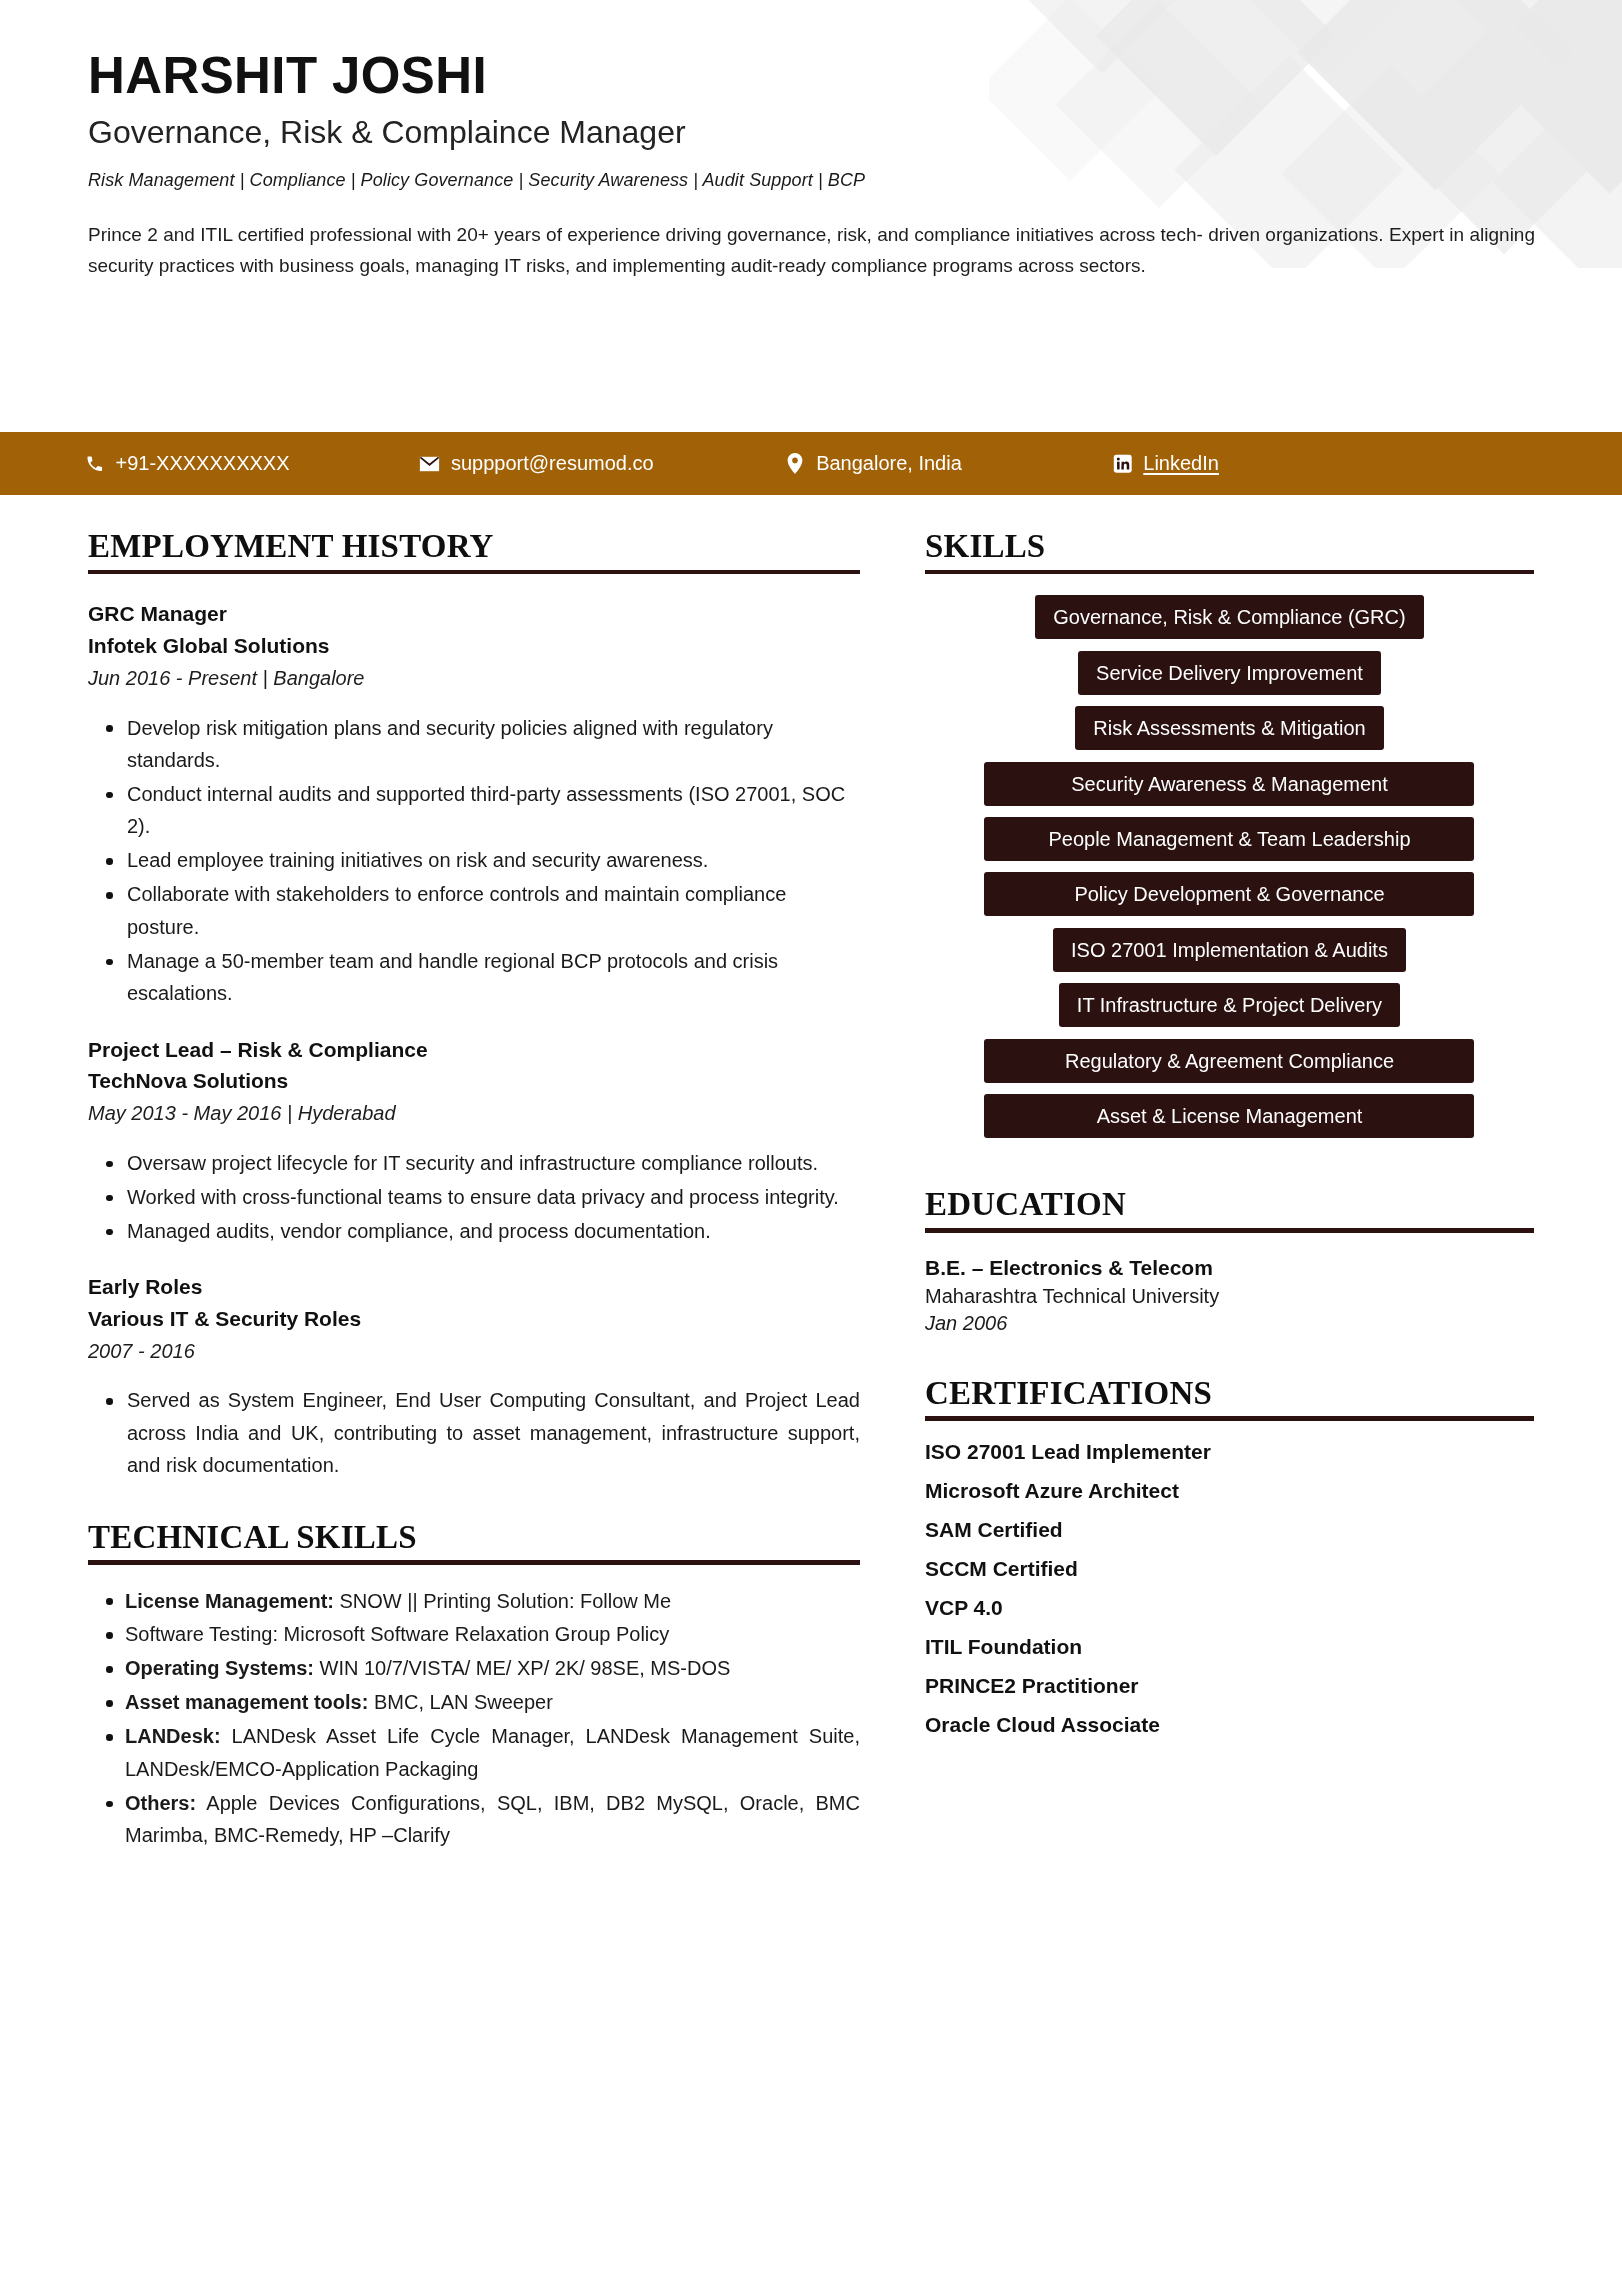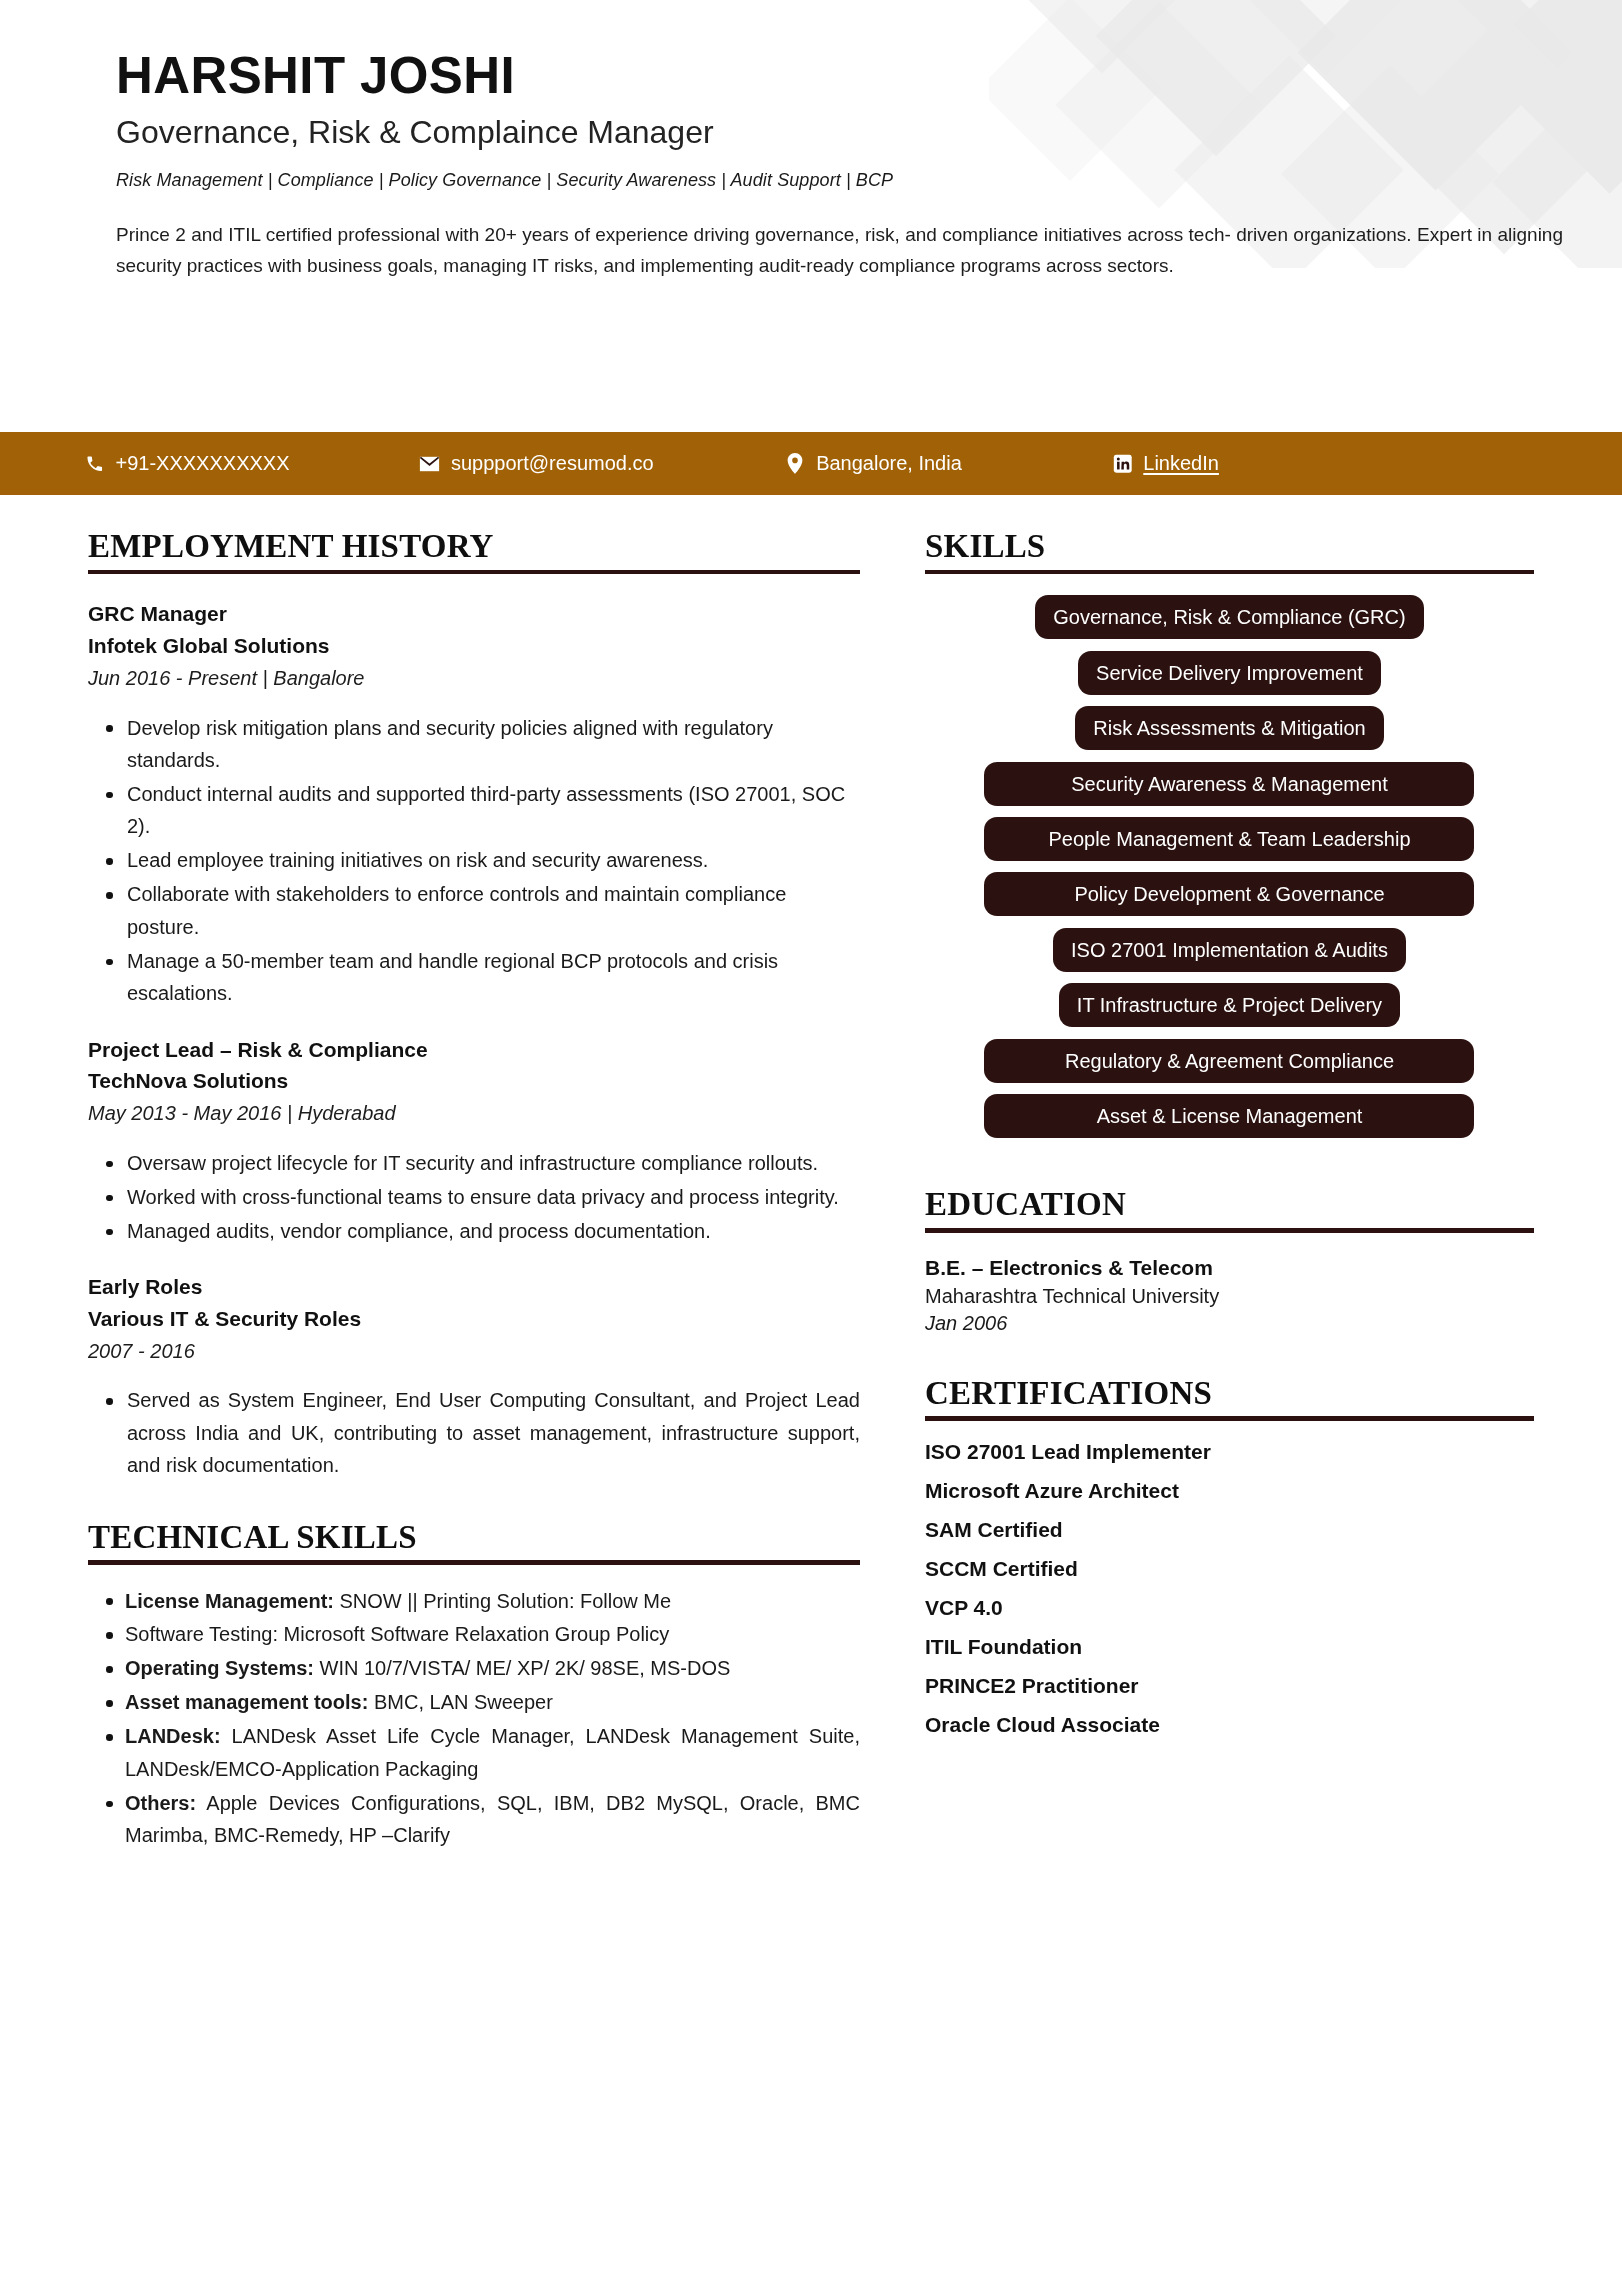--- a/index.html
+++ b/index.html
@@ -19,21 +19,21 @@
     overflow:hidden; pointer-events:none;
   }
   #corner-decor .dia {
     position:absolute;
     background:#e9e9e9;
     transform:rotate(45deg);
     transform-origin:center;
   }
 
   
-  #header { padding:50px 88px 0 116px; position:relative; z-index:2; }
+  #header { padding:50px 88px 0 88px; position:relative; z-index:2; }
   #full-name {
     font-size:51px; font-weight:800; letter-spacing:0.4px;
     line-height:1.0; color:#111;
   }
   #job-title {
     font-size:32px; font-weight:400; color:#232323;
     margin-top:13px; line-height:1.15;
   }
   #headline {
     font-size:18px; font-weight:400; font-style:italic;
@@ -126,21 +126,21 @@
   }
   ul.tech li b { font-weight:700; }
 
   
   #skills-list {
     margin-top:21px;
     display:flex; flex-direction:column; align-items:center;
   }
   .pill {
     background:#2b1210; color:#ffffff;
-    border-radius:13px;
+    border-radius:3px;
     font-size:20px; line-height:1;
     padding:12px 18px;
     margin-bottom:11.4px;
     white-space:nowrap;
     text-align:right;
     max-width:100%;
     overflow:visible;
   }
   
   .pill.clipped {

